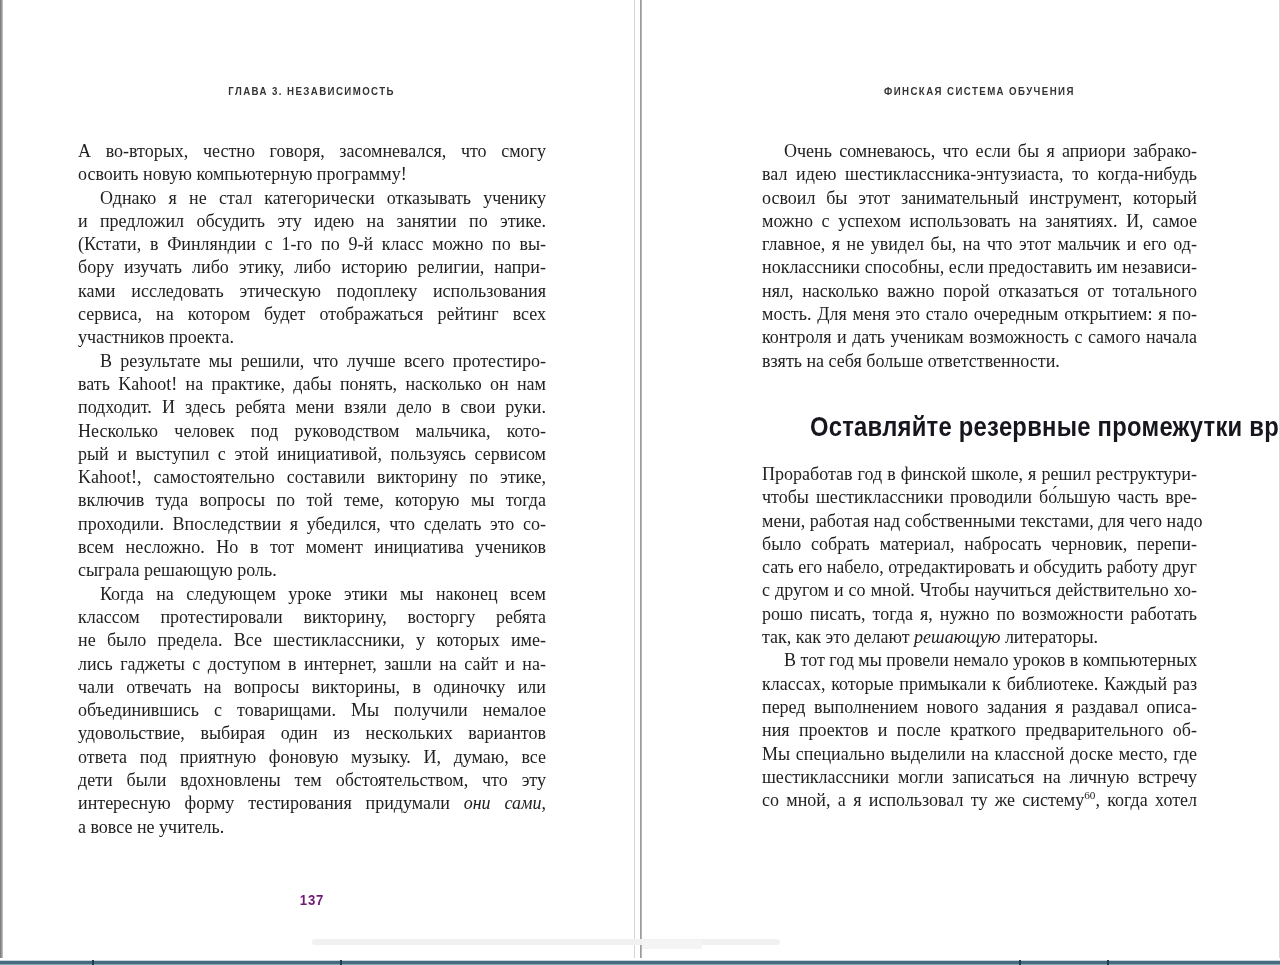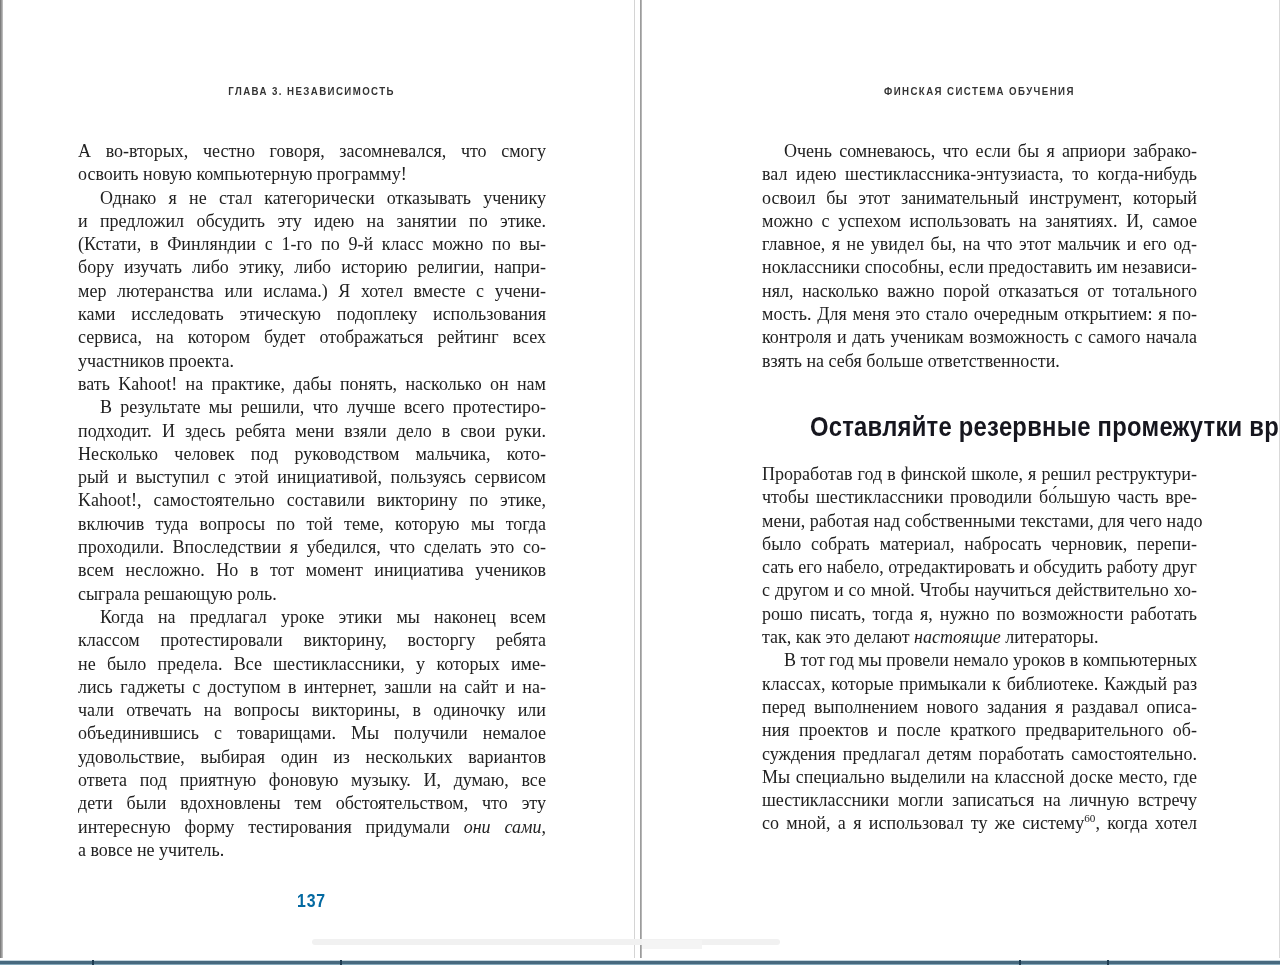--- a/index.html
+++ b/index.html
@@ -50,53 +50,52 @@
   .ln sup { font-size: 0.62em; vertical-align: super; line-height: 0; }
 
   .heading { text-align: center; margin-top: 41px; margin-bottom: 23px;
              font-family: "Liberation Sans", "DejaVu Sans", sans-serif;
              font-weight: bold; font-size: 28px; line-height: 26px;
              letter-spacing: 0.3px; color: #16161e; }
   .heading .cond { transform: scaleX(0.85); }
 
   .page-number { position: absolute; top: 872px; left: 0; right: 0; text-align: center;
                  font-family: "Liberation Sans", "DejaVu Sans", sans-serif;
-                 font-weight: bold; font-size: 18px; letter-spacing: 1px; color: #0369a1; }
+                 font-weight: bold; font-size: 15px; letter-spacing: 1px; color: #701a75; }
 </style>
 </head>
 <body>
 
 <div id="spread">
 
   <div class="page-col" id="page-left">
     <div class="running-head">
       <span class="cond">ГЛАВА 3. НЕЗАВИСИМОСТЬ</span>
     </div>
     <div class="page-body">
         <div class="ln">А во-вторых, честно говоря, засомневался, что смогу</div>
         <div class="ln end">освоить новую компьютерную программу!</div>
         <div class="ln ind">Однако я не стал категорически отказывать ученику</div>
         <div class="ln">и предложил обсудить эту идею на занятии по этике.</div>
         <div class="ln">(Кстати, в Финляндии с 1-го по 9-й класс можно по вы-</div>
         <div class="ln">бору изучать либо этику, либо историю религии, напри-</div>
-        <div class="ln">мер лютеранства или ислама.) Я хотел вместе с учени-</div>
         <div class="ln">ками исследовать этическую подоплеку использования</div>
         <div class="ln">сервиса, на котором будет отображаться рейтинг всех</div>
         <div class="ln end">участников проекта.</div>
+        <div class="ln ind">В результате мы решили, что лучше всего протестиро-</div>
         <div class="ln">вать Kahoot! на практике, дабы понять, насколько он нам</div>
-        <div class="ln ind">В результате мы решили, что лучше всего протестиро-</div>
         <div class="ln">подходит. И здесь ребята мени взяли дело в свои руки.</div>
         <div class="ln">Несколько человек под руководством мальчика, кото-</div>
         <div class="ln">рый и выступил с этой инициативой, пользуясь сервисом</div>
         <div class="ln">Kahoot!, самостоятельно составили викторину по этике,</div>
         <div class="ln">включив туда вопросы по той теме, которую мы тогда</div>
         <div class="ln">проходили. Впоследствии я убедился, что сделать это со-</div>
         <div class="ln">всем несложно. Но в тот момент инициатива учеников</div>
         <div class="ln end">сыграла решающую роль.</div>
-        <div class="ln ind">Когда на предлагал уроке этики мы наконец всем</div>
+        <div class="ln ind">Когда на следующем уроке этики мы наконец всем</div>
         <div class="ln">классом протестировали викторину, восторгу ребята</div>
         <div class="ln">не было предела. Все шестиклассники, у которых име-</div>
         <div class="ln">лись гаджеты с доступом в интернет, зашли на сайт и на-</div>
         <div class="ln">чали отвечать на вопросы викторины, в одиночку или</div>
         <div class="ln">объединившись с товарищами. Мы получили немалое</div>
         <div class="ln">удовольствие, выбирая один из нескольких вариантов</div>
         <div class="ln">ответа под приятную фоновую музыку. И, думаю, все</div>
         <div class="ln">дети были вдохновлены тем обстоятельством, что эту</div>
         <div class="ln">интересную форму тестирования придумали <i>они сами</i>,</div>
         <div class="ln end">а вовсе не учитель.</div>
@@ -122,26 +121,25 @@
         <div class="ln">контроля и дать ученикам возможность с самого начала</div>
         <div class="ln end">взять на себя больше ответственности.</div>
         <div class="heading"><span class="cond">Оставляйте резервные промежутки времени</span></div>
         <div class="ln">Проработав год в финской школе, я решил реструктури-</div>
         <div class="ln">чтобы шестиклассники проводили бо́льшую часть вре-</div>
         <div class="ln">мени, работая над собственными текстами, для чего надо</div>
         <div class="ln">было собрать материал, набросать черновик, перепи-</div>
         <div class="ln">сать его набело, отредактировать и обсудить работу друг</div>
         <div class="ln">с другом и со мной. Чтобы научиться действительно хо-</div>
         <div class="ln">рошо писать, тогда я, нужно по возможности работать</div>
-        <div class="ln end">так, как это делают <i>настоящие</i> литераторы.</div>
+        <div class="ln end">так, как это делают <i>решающую</i> литераторы.</div>
         <div class="ln ind">В тот год мы провели немало уроков в компьютерных</div>
         <div class="ln">классах, которые примыкали к библиотеке. Каждый раз</div>
         <div class="ln">перед выполнением нового задания я раздавал описа-</div>
         <div class="ln">ния проектов и после краткого предварительного об-</div>
-        <div class="ln">суждения предлагал детям поработать самостоятельно.</div>
         <div class="ln">Мы специально выделили на классной доске место, где</div>
         <div class="ln">шестиклассники могли записаться на личную встречу</div>
         <div class="ln">со мной, а я использовал ту же систему<sup>60</sup>, когда хотел</div>
       </div>
   </div>
 
   <div class="gutter-light"></div>
   <div class="gutter-dark"></div>
   <div class="edge-left"></div>
   <div class="edge-right"></div>

